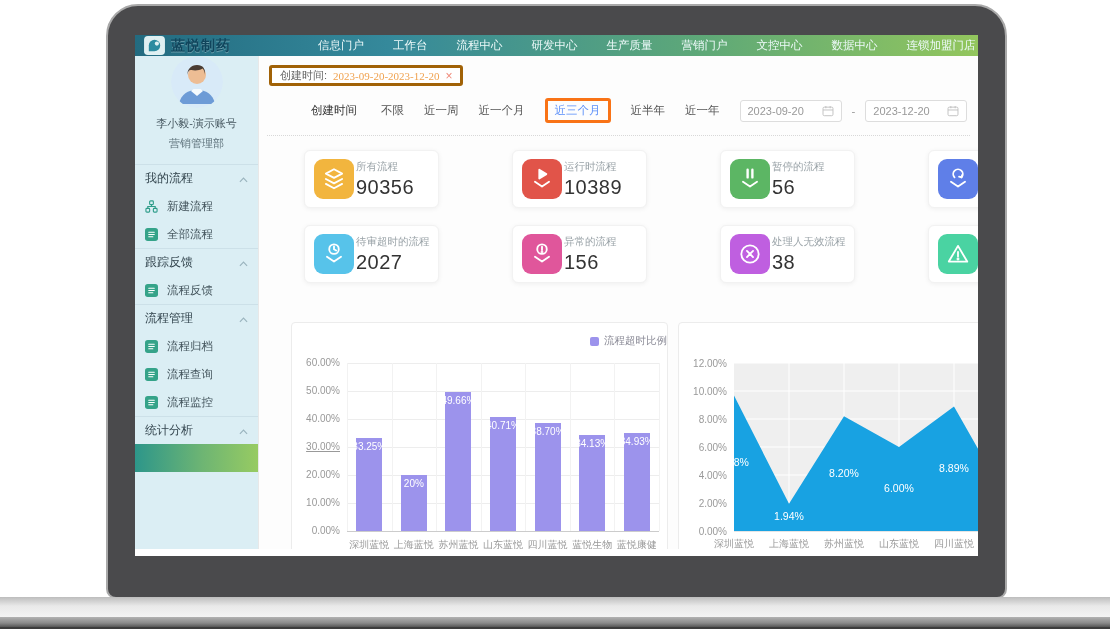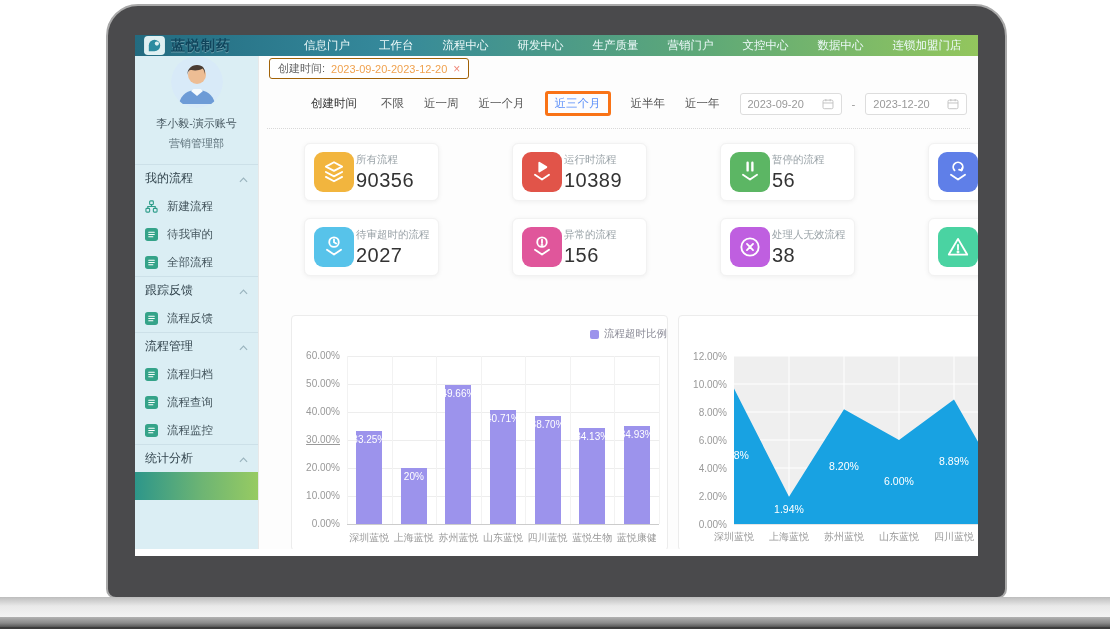--- a/index.html
+++ b/index.html
@@ -12,42 +12,42 @@
   .base{position:absolute;left:0;top:597px;width:1110px;height:32px;}
   .base-top{height:20px;background:linear-gradient(180deg,#bdbdbd 0%,#e9e9e9 45%,#f4f4f4 100%);}
   .base-bottom{height:12px;background:linear-gradient(180deg,#b2b2b2 0%,#8a8a8a 60%,#565656 100%);border-bottom:2px solid #3c3c3c;}
   
   .screen{position:absolute;left:135px;top:35px;width:843px;height:521px;background:#fff;overflow:hidden;}
   
   .topnav{display:flex;align-items:center;height:21px;
           background:linear-gradient(90deg,#236b80 0%,#35899b 30%,#5fa977 68%,#93c65d 100%);}
   .logo{display:flex;align-items:center;gap:6px;width:130px;padding-left:9px;flex-shrink:0;cursor:pointer;}
   .logo-text{font-size:14px;font-weight:bold;color:#10455c;letter-spacing:1px;text-shadow:0 1px 0 rgba(255,255,255,.3);white-space:nowrap;}
-  .nav-menu{display:flex;gap:27px;margin-left:38px;font-size:11.5px;color:#eefafa;white-space:nowrap;}
+  .nav-menu{display:flex;gap:27px;margin-left:52px;font-size:11.5px;color:#eefafa;white-space:nowrap;}
   .nav-item{position:relative;cursor:pointer;padding:6px 1px;}
   .nav-item.active::after{content:"";position:absolute;left:50%;transform:translateX(-50%);bottom:1px;width:18px;height:2.5px;background:#fff;border-radius:2px;}
   
   .bodyrow{display:flex;height:493px;}
   .sidebar{width:123px;flex-shrink:0;background:#dbeef4;overflow:hidden;}
   .profile{text-align:center;}
   .avatar{width:52px;height:52px;margin:0 auto;border-radius:50%;overflow:hidden;cursor:pointer;}
   .uname{font-size:11px;color:#45565f;margin-top:8px;}
   .udept{font-size:11px;color:#5f737c;margin-top:5px;}
   .snav{margin-top:13px;}
   .sec-h{display:flex;justify-content:space-between;align-items:center;height:28px;padding:0 10px;
          font-size:12px;color:#33454e;font-weight:500;border-top:1px solid rgba(110,145,160,.14);cursor:pointer;}
   .s-item{display:flex;align-items:center;height:28px;padding-left:10px;gap:9px;font-size:11.5px;color:#45565e;cursor:pointer;}
   .s-item .s-ic{display:flex;align-items:center;}
   .s-item.active{background:linear-gradient(90deg,#2d968a 0%,#6eb573 55%,#97cb62 100%);color:#fff;}
   
   .main{flex:1;background:#fdfdfd;border-left:1px solid #e8e8e8;position:relative;overflow:hidden;}
-  .tag{display:inline-flex;align-items:center;gap:6px;margin:2px 0 0 10px;height:21px;padding:0 8px;
-       background:#fff;border:1px solid #a16207;border-radius:3px;font-size:11px;}
+  .tag{display:inline-flex;align-items:center;gap:6px;margin:9px 0 0 10px;height:21px;padding:0 8px;
+       background:#fff;border:3px solid #a16207;border-radius:3px;font-size:11px;}
   .tag-l{color:#666;}
-  .tag-v{color:#f0a24f;}
+  .tag-v{color:#f0a24f;font-family:Liberation Serif, serif;}
   .tag-x{color:#f08a7a;cursor:pointer;font-size:12px;line-height:1;}
   .filter-row{display:flex;align-items:center;gap:20px;margin:12px 0 0 52px;font-size:11.5px;color:#555;}
   .f-label{color:#333;margin-right:4px;}
   .f-opts{display:contents;}
   .f-opt{cursor:pointer;padding:3px 0;white-space:nowrap;}
   .f-opt.sel{color:#5b8ff9;border:3px solid #f97316;border-radius:3px;padding:2px 7px;}
   .date-box{display:inline-flex;align-items:center;justify-content:space-between;width:102px;height:22px;
             padding:0 7px;border:1px solid #ddd;border-radius:3px;background:#fff;color:#999;font-size:11px;cursor:pointer;}
   .dsep{color:#999;margin:0 -10px;}
   .dotted{border-top:1px dotted #d8d8d8;margin:12px 8px 0 8px;}
@@ -127,29 +127,20 @@
             <div class="s-item">
               <span class="s-ic">
                 <svg viewBox="0 0 14 14" width="13" height="13" fill="none" stroke="#2f9d8a" stroke-width="1.2">
                   <rect x="5" y="1" width="4" height="4" rx="1"></rect>
                   <rect x="1" y="9" width="4" height="4" rx="1"></rect>
                   <rect x="9" y="9" width="4" height="4" rx="1"></rect>
                   <path d="M7 5v2M3 9V7h8v2"></path>
                 </svg>
               </span>
               <span>新建流程</span>
-            </div>
-            <div class="s-item">
-              <span class="s-ic">
-                <svg viewBox="0 0 14 14" width="13" height="13">
-                  <rect width="14" height="14" rx="3" fill="#35a389"></rect>
-                  <path d="M4 4.5h6M4 7h6M4 9.5h4.5" stroke="#fff" stroke-width="1.1" stroke-linecap="round"></path>
-                </svg>
-              </span>
-              <span>待我审的</span>
             </div>
             <div class="s-item">
               <span class="s-ic">
                 <svg viewBox="0 0 14 14" width="13" height="13">
                   <rect width="14" height="14" rx="3" fill="#35a389"></rect>
                   <path d="M4 4.5h6M4 7h6M4 9.5h4.5" stroke="#fff" stroke-width="1.1" stroke-linecap="round"></path>
                 </svg>
               </span>
               <span>全部流程</span>
             </div>

